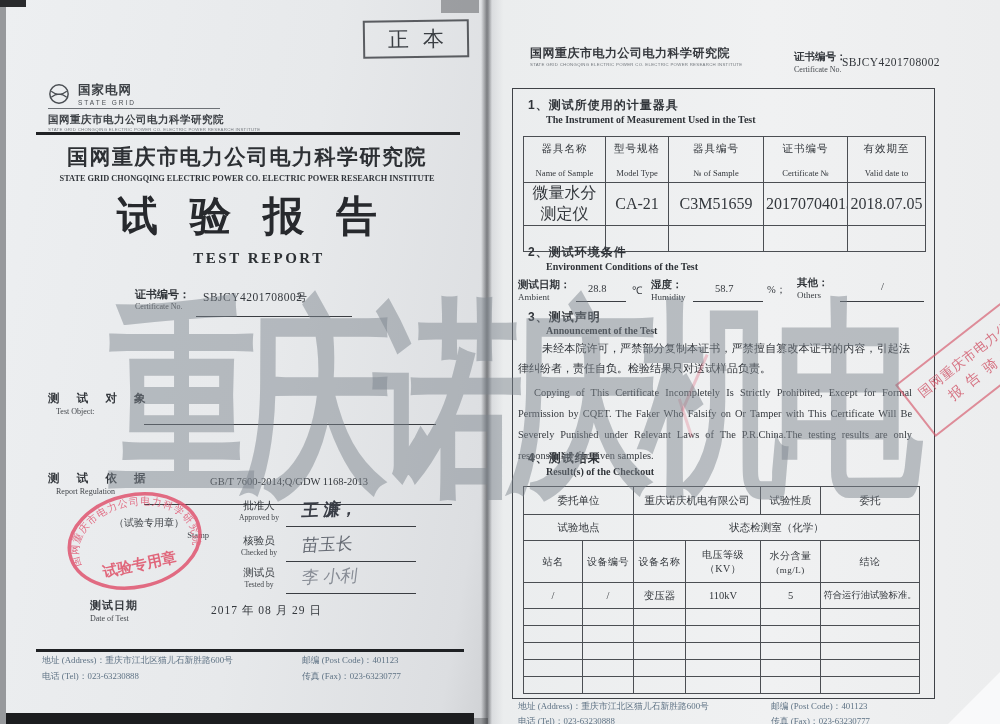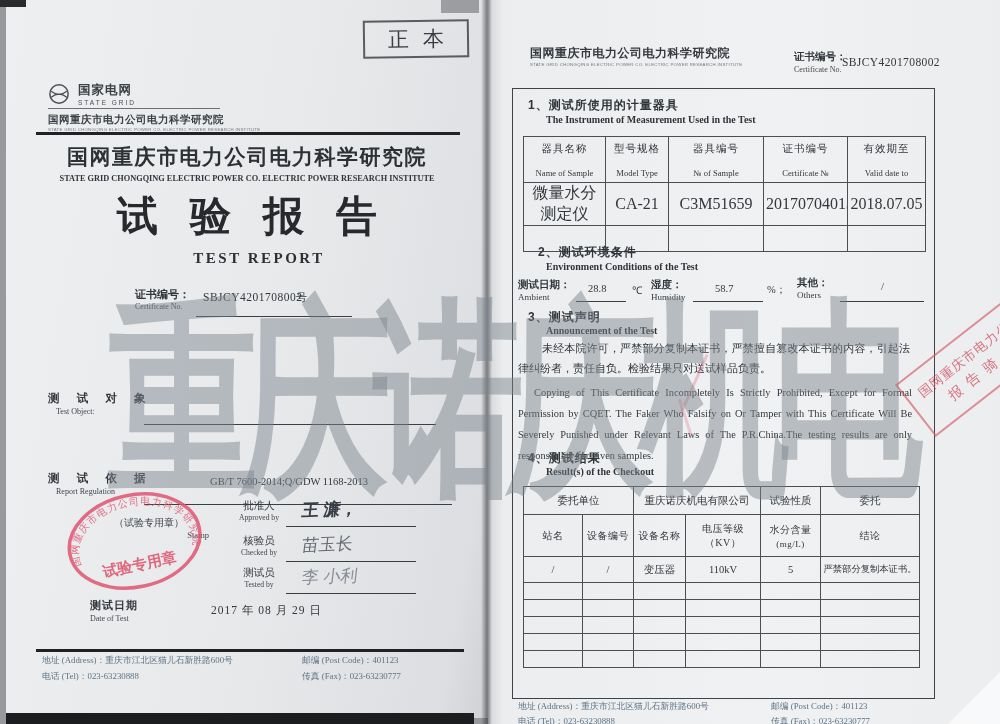--- a/index.html
+++ b/index.html
@@ -295,21 +295,21 @@
       <tr class="iempty">
             <td></td>
             <td></td>
             <td></td>
             <td></td>
             <td></td>
           </tr>
     </tbody>
       </table>
 
-    <div class="sec-cn" style="left:50px;top:244px;">
+    <div class="sec-cn" style="left:40px;top:244px;">
       <span>2、</span><span>测试环境条件</span>
     </div>
     <div class="sec-en" style="left:58px;top:261px;">Environment Conditions of the Test</div>
 
     <div class="env-item" style="left:30px;top:278px;">
       <div class="env-cn">测试日期：</div>
       <div class="env-en">Ambient</div>
     </div>
     <div class="env-val" style="left:100px;top:283px;">28.8</div>
     <div class="env-line" style="left:88px;top:301px;width:50px;"></div>
@@ -349,38 +349,42 @@
           <col style="width:60px">
           <col style="width:99px">
         </colgroup>
       <tbody>
           <tr class="ra">
         <td colspan="2">委托单位</td>
         <td colspan="2">重庆诺庆机电有限公司</td>
         <td>试验性质</td>
         <td>委托</td>
       </tr>
+      <tr class="rb">
+        <td colspan="2">试验地点</td>
+        <td colspan="4">状态检测室（化学）</td>
+      </tr>
       <tr class="rh">
         <td>站名</td>
         <td>设备编号</td>
         <td>设备名称</td>
         <td>电压等级（KV）</td>
         <td>
               <div>水分含量</div>
               <div class="sub">(mg/L)</div>
             </td>
         <td>结论</td>
       </tr>
       <tr class="rd">
         <td>/</td>
         <td>/</td>
         <td>变压器</td>
         <td>110kV</td>
         <td>5</td>
-        <td class="concl">严禁部分复制本证书。</td>
+        <td class="concl">符合运行油试验标准。</td>
       </tr>
       <tr class="rempty">
             <td></td>
             <td></td>
             <td></td>
             <td></td>
             <td></td>
             <td></td>
           </tr>
       <tr class="rempty">

